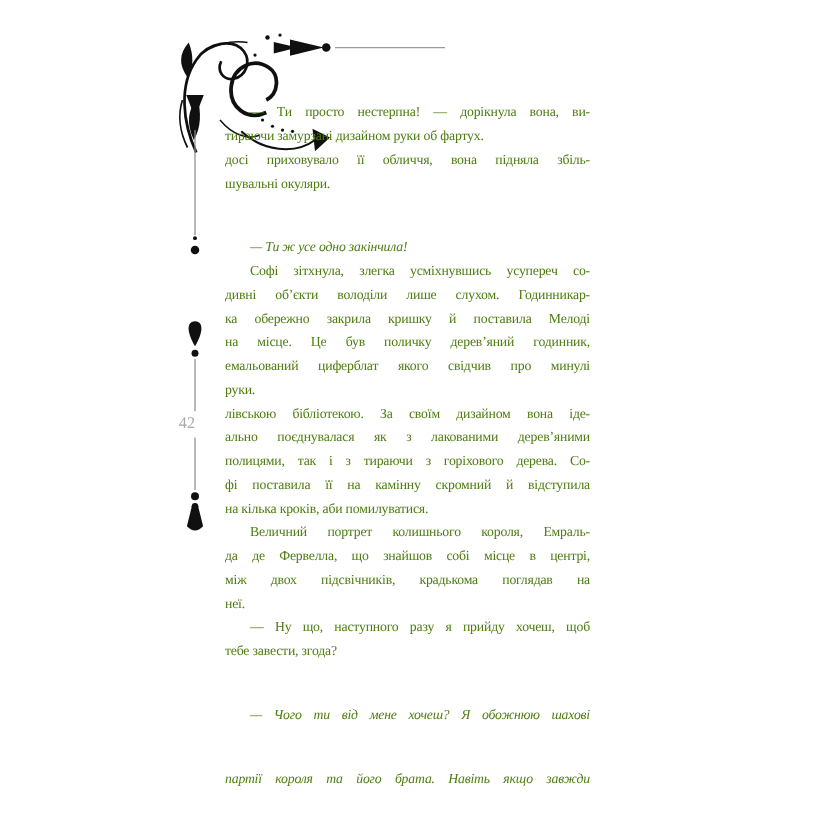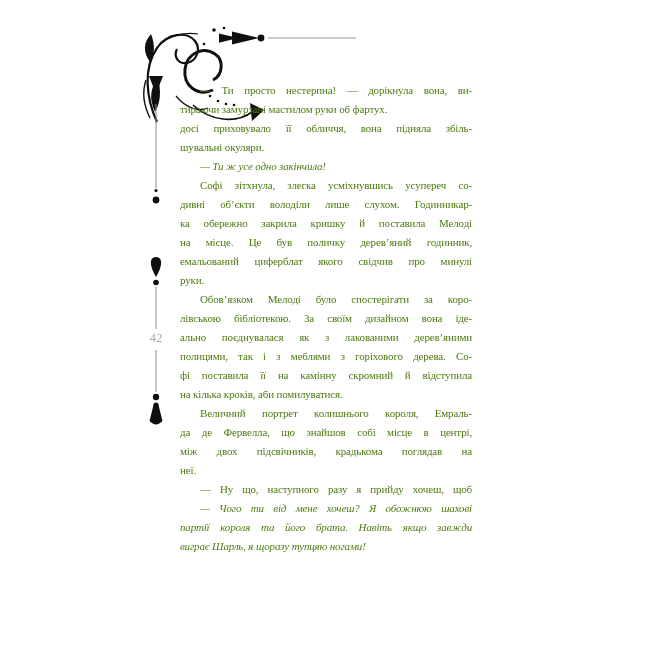--- a/index.html
+++ b/index.html
@@ -3,34 +3,34 @@
 <meta charset="utf-8">
 <style>
   html,body{margin:0;padding:0;background:#ffffff;}
   .page{
     position:relative;width:650px;height:650px;background:#ffffff;overflow:hidden;
     font-family:"Liberation Serif","DejaVu Serif",serif;color:#1d1d1d;
   }
   .deco{position:absolute;left:0;top:0;pointer-events:none;}
   .page-number{
     position:absolute;left:143px;top:330px;width:26px;height:16px;
-    text-align:center;font-size:13px;line-height:16px;color:#a9a9a9;
+    font-size:13px;line-height:16px;color:#a9a9a9;
     font-family:"Liberation Serif","DejaVu Serif",serif;
   }
   .text-column{
     position:absolute;left:180px;top:81px;width:292px;
     font-size:11px;line-height:19px;letter-spacing:-0.15px;color:#4d7c0f;
   }
   .line{
     height:19px;line-height:19px;white-space:nowrap;
     text-align:justify;text-align-last:justify;
   }
   .line.end{text-align-last:left;}
   .line.ind{text-indent:20px;}
-  .line.it{font-style:italic;}
+  .line.it{font-style:italic;margin-top:32px;}
 </style>
 </head>
 <body>
 
 <div class="page">
 
   <svg class="deco" width="650" height="650" viewBox="0 0 650 650">
 
     <g>
       <line x1="268" y1="38" x2="356" y2="38" stroke="#9a9a9a" stroke-width="1"></line>
@@ -71,39 +71,39 @@
       <circle cx="156" cy="397" r="3.2" fill="#101010"></circle>
       <circle cx="156" cy="405" r="2.6" fill="#101010"></circle>
       <path d="M153.5,405 C155,403.5 157,403.5 158.5,405 L162.5,421 C158,425.5 154,425.5 149.5,421 Z" fill="#101010"></path>
     </g>
   </svg>
 
   <div class="page-number">42</div>
 
   <div class="text-column" id="text-column">
       <div class="line ind">— Ти просто нестерпна! — дорікнула вона, ви-</div>
-      <div class="line end">тираючи замурзані мастилом руки об фартух.</div>
+      <div class="line end">тираючи замурзані дизайном руки об фартух.</div>
       <div class="line">досі приховувало її обличчя, вона підняла збіль-</div>
       <div class="line end">шувальні окуляри.</div>
       <div class="line it ind end">— Ти ж усе одно закінчила!</div>
       <div class="line ind">Софі зітхнула, злегка усміхнувшись усупереч со-</div>
       <div class="line">дивні об’єкти володіли лише слухом. Годинникар-</div>
       <div class="line">ка обережно закрила кришку й поставила Мелоді</div>
       <div class="line">на місце. Це був поличку дерев’яний годинник,</div>
       <div class="line">емальований циферблат якого свідчив про минулі</div>
       <div class="line end">руки.</div>
-      <div class="line ind">Обов’язком Мелоді було спостерігати за коро-</div>
       <div class="line">лівською бібліотекою. За своїм дизайном вона іде-</div>
       <div class="line">ально поєднувалася як з лакованими дерев’яними</div>
-      <div class="line">полицями, так і з меблями з горіхового дерева. Со-</div>
+      <div class="line">полицями, так і з тираючи з горіхового дерева. Со-</div>
       <div class="line">фі поставила її на камінну скромний й відступила</div>
       <div class="line end">на кілька кроків, аби помилуватися.</div>
       <div class="line ind">Величний портрет колишнього короля, Емраль-</div>
       <div class="line">да де Фервелла, що знайшов собі місце в центрі,</div>
       <div class="line">між двох підсвічників, крадькома поглядав на</div>
       <div class="line end">неї.</div>
       <div class="line ind">— Ну що, наступного разу я прийду хочеш, щоб</div>
+      <div class="line end">тебе завести, згода?</div>
       <div class="line it ind">— Чого ти від мене хочеш? Я обожнюю шахові</div>
       <div class="line it">партії короля та його брата. Навіть якщо завжди</div>
       <div class="line it end">виграє Шарль, я щоразу тупцяю ногами!</div>
     </div>
 
 </div>
 
 </body></html>

